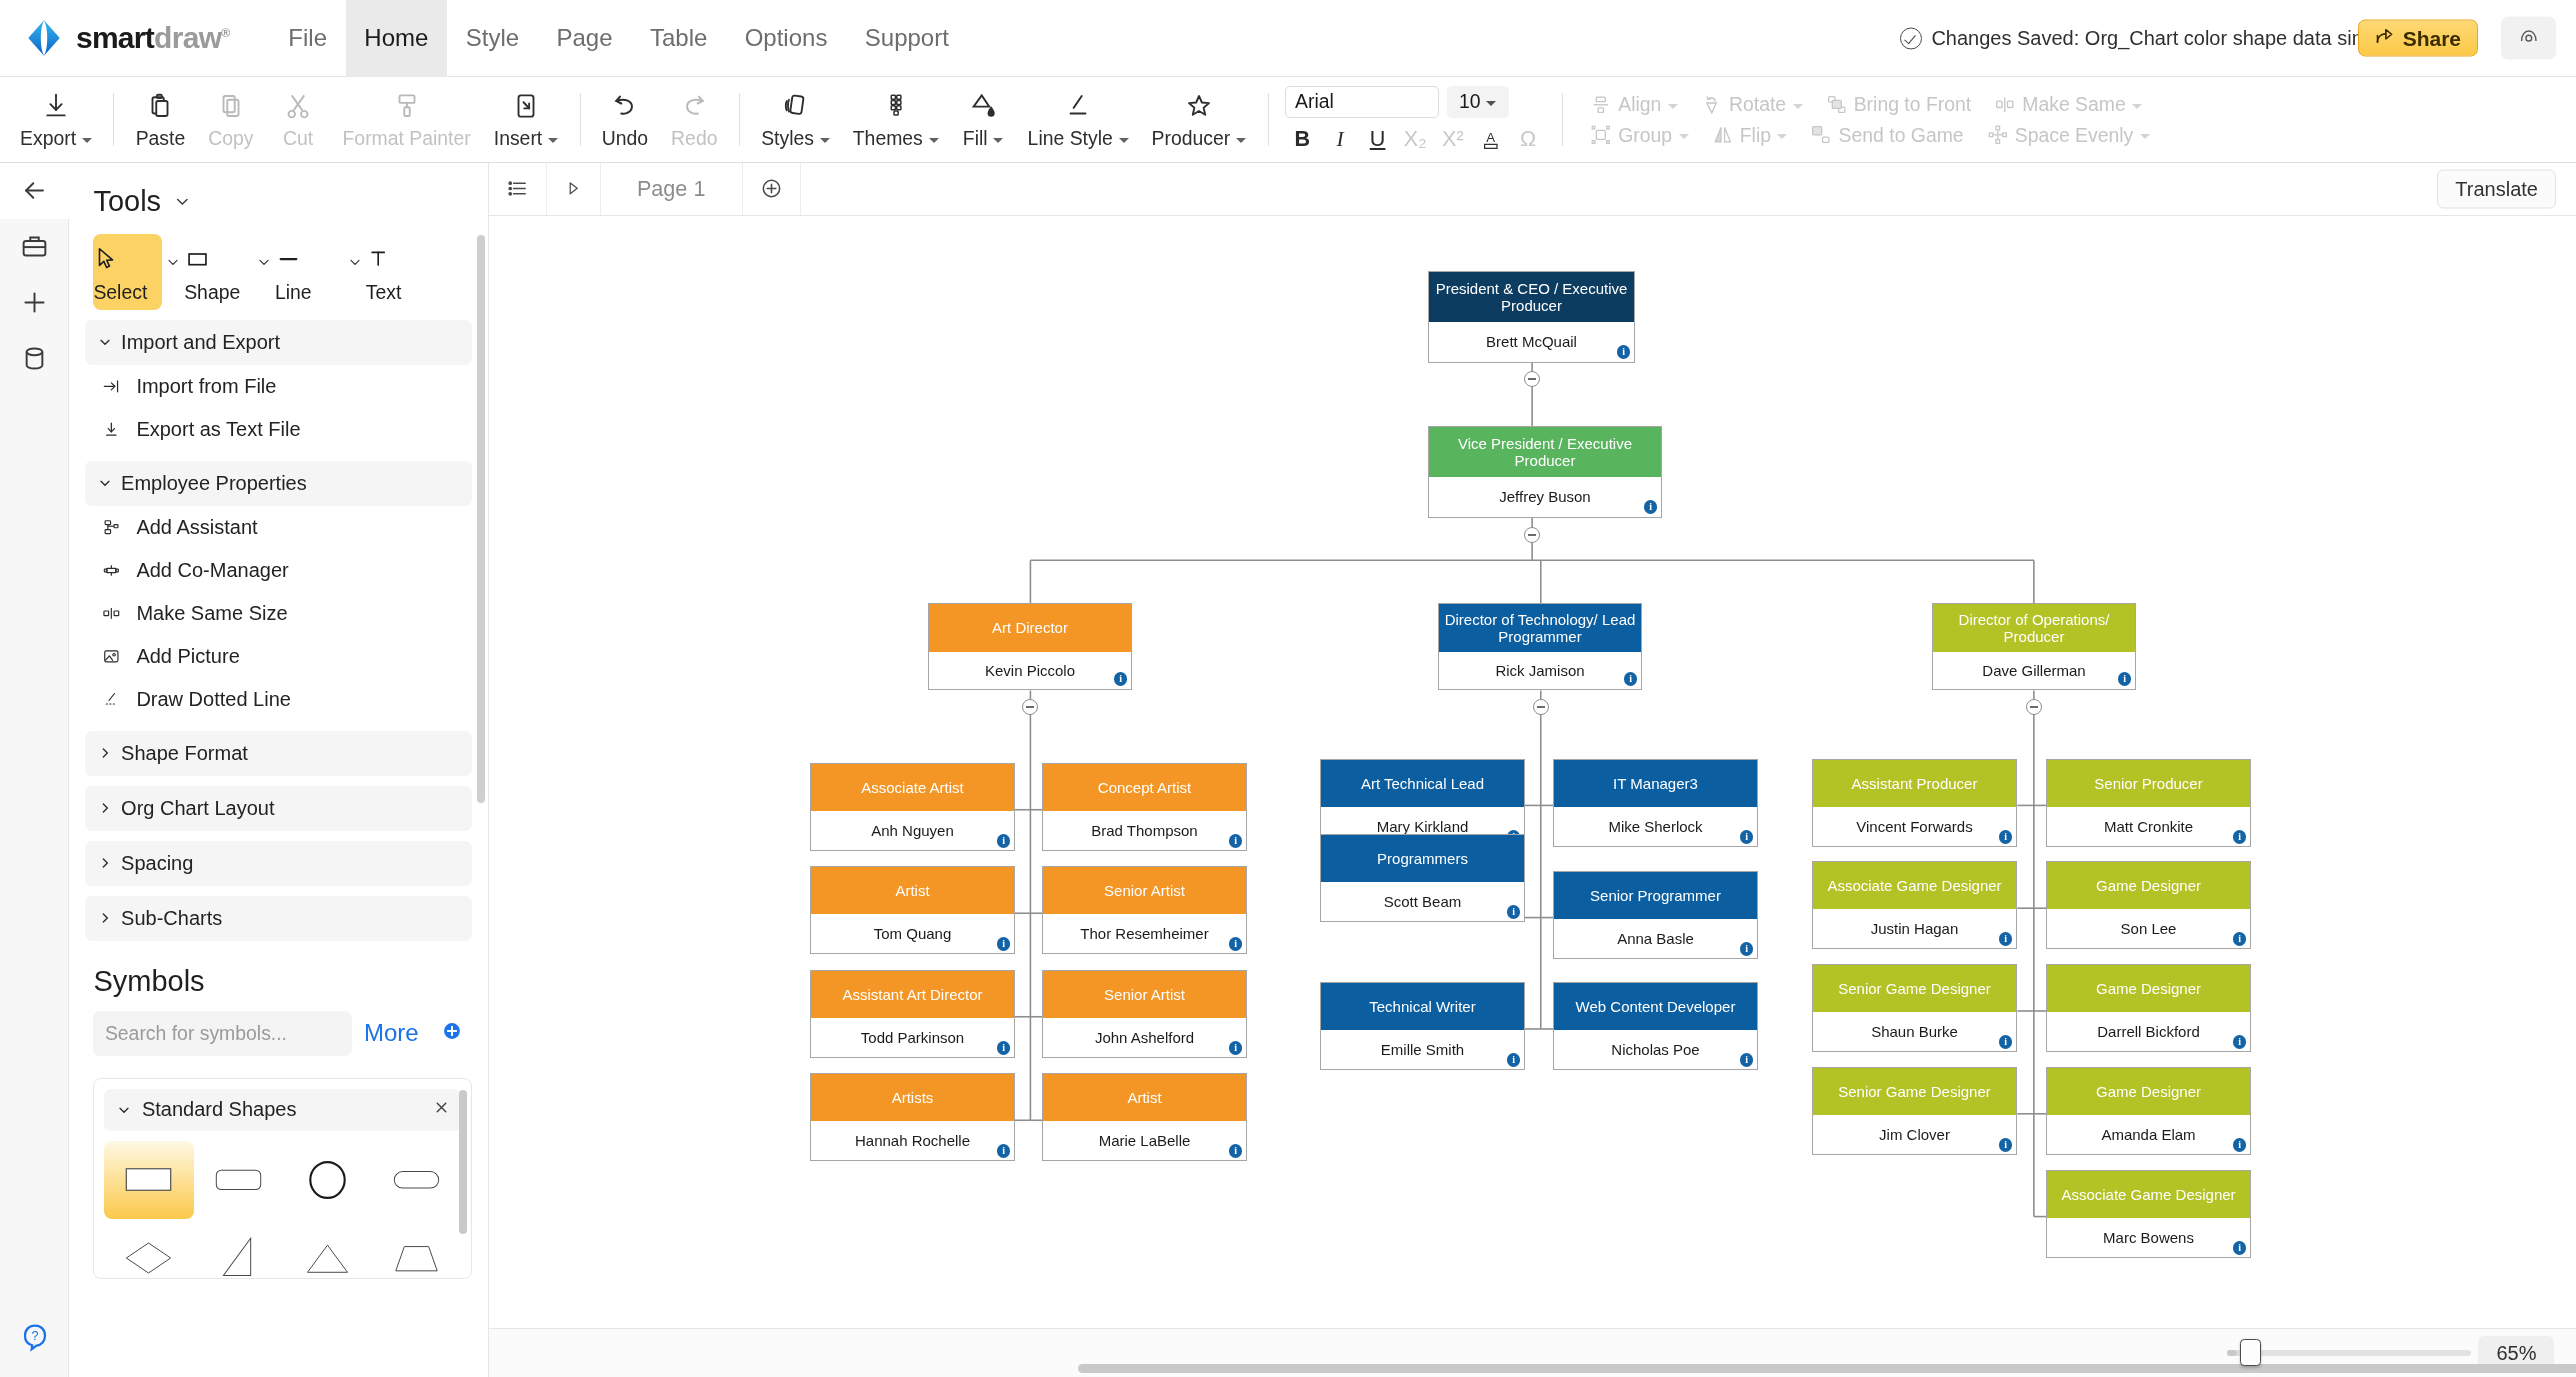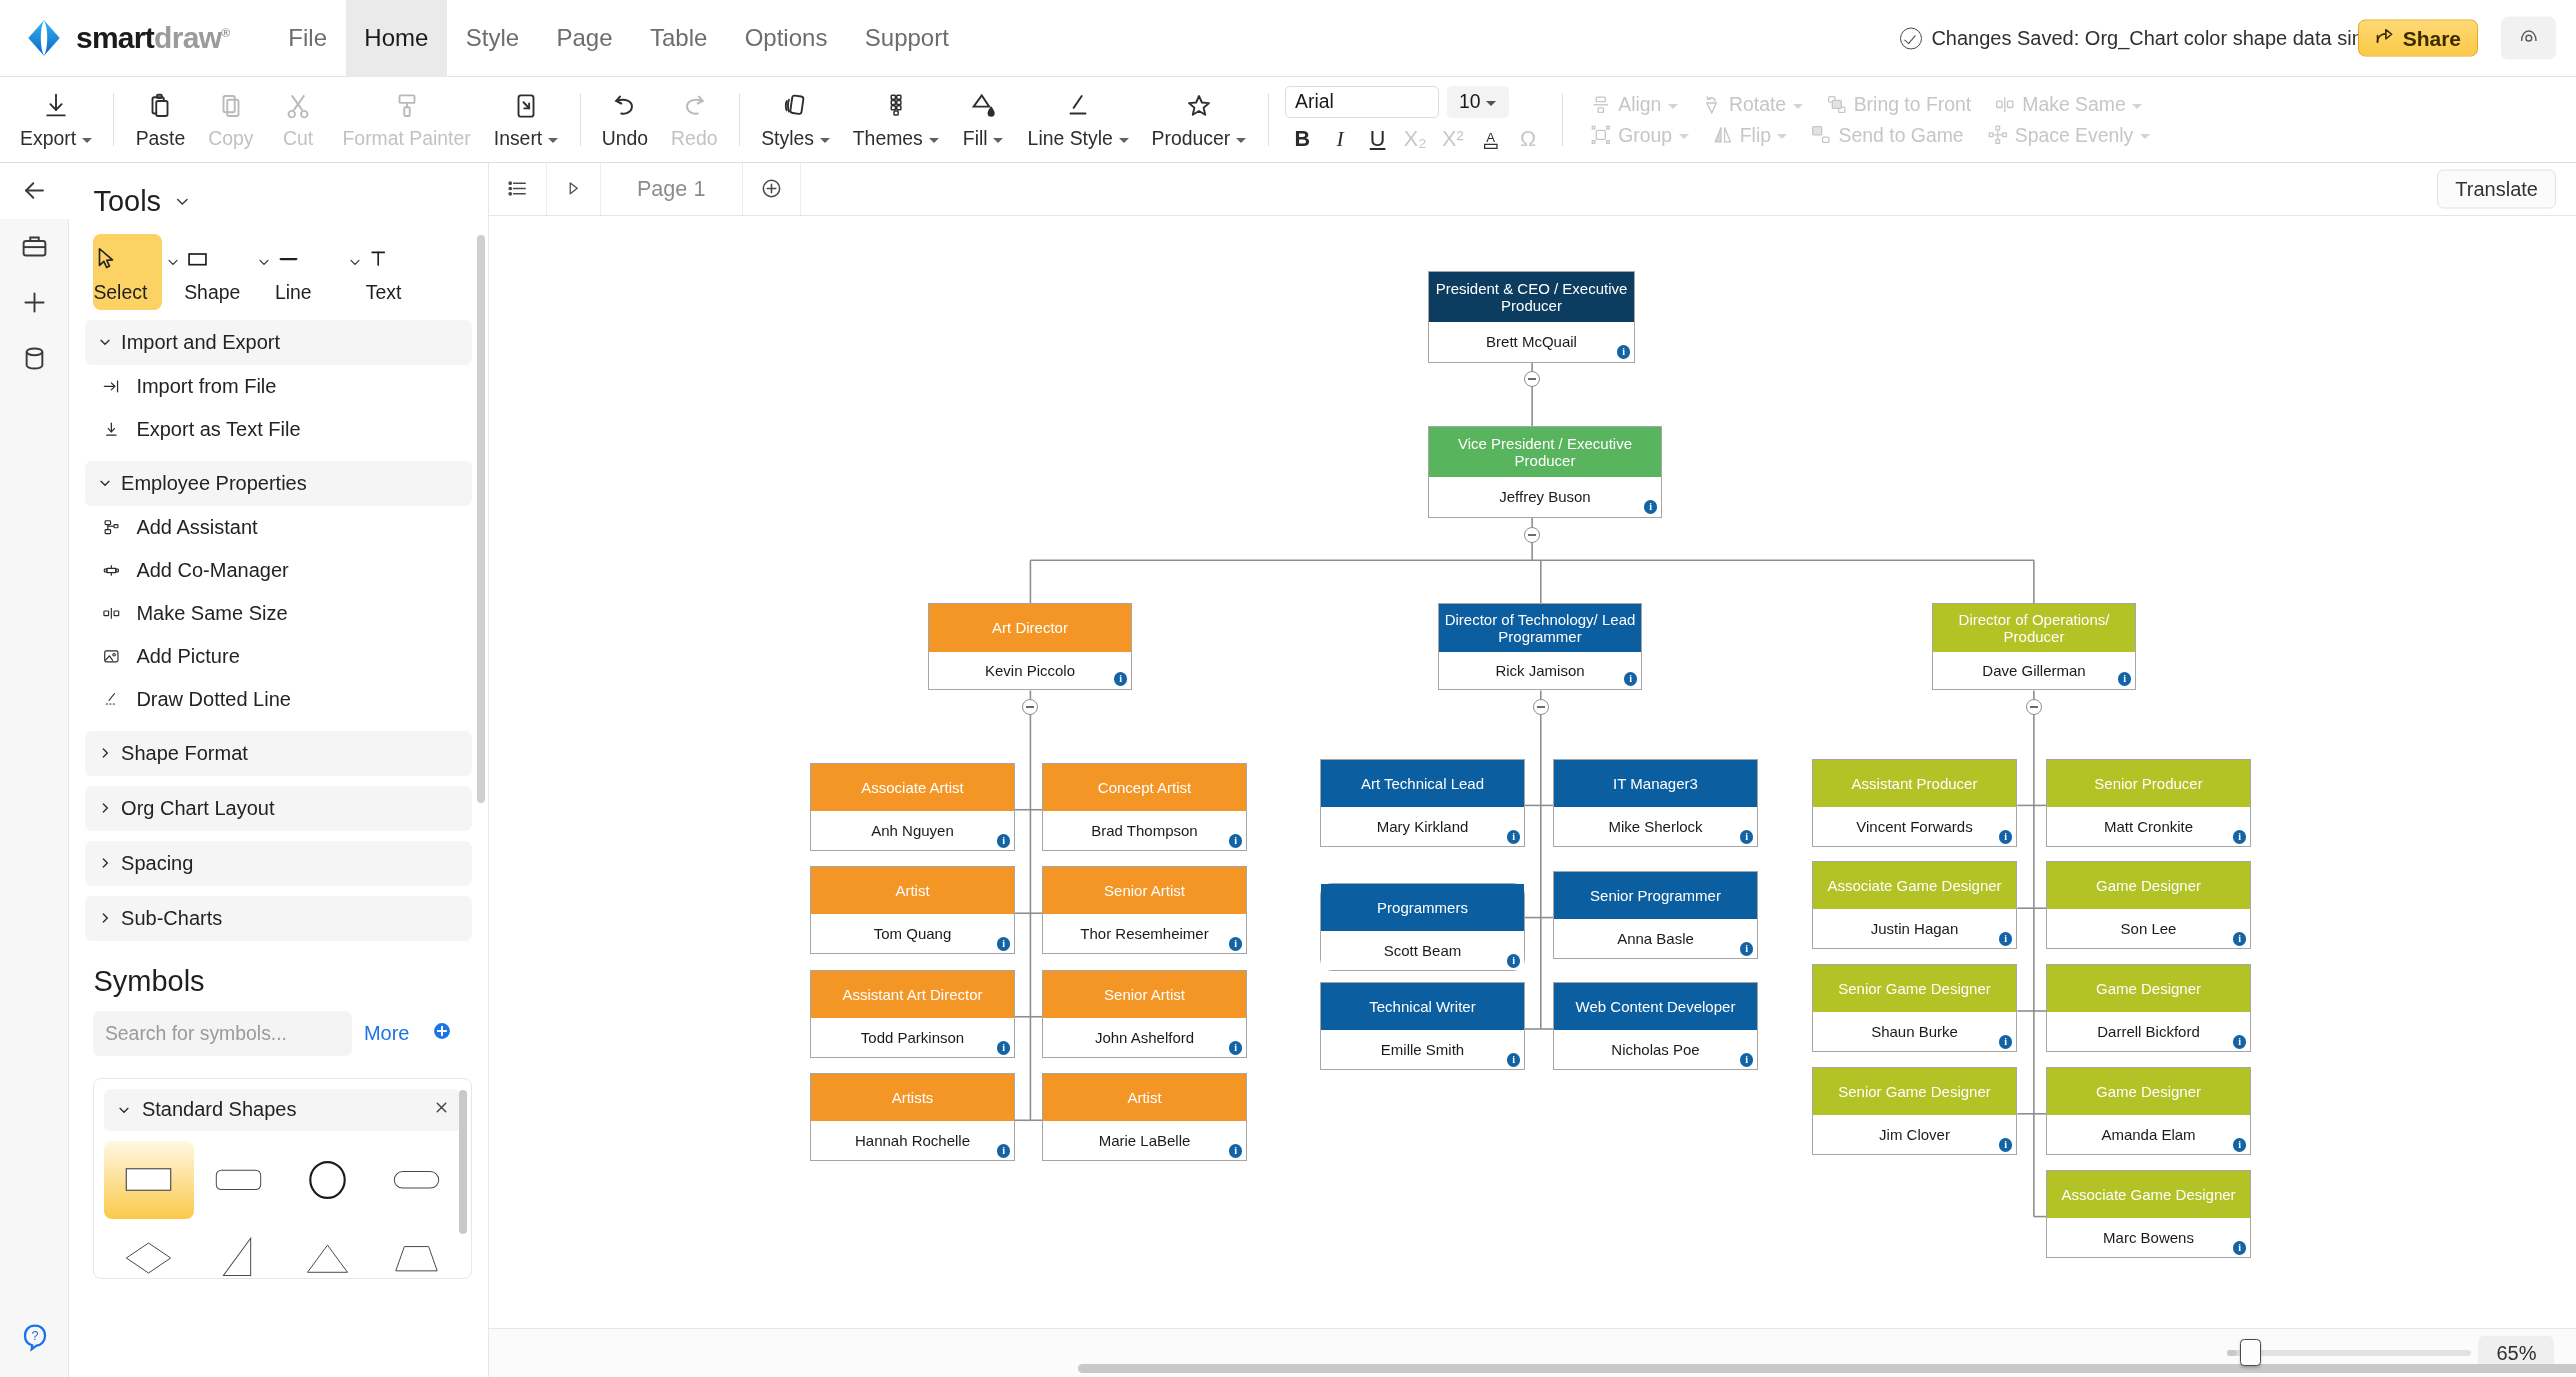--- a/index.html
+++ b/index.html
@@ -154,21 +154,21 @@
   .sym-search-row { display: flex; align-items: center; gap: 11.5px; padding: 13px 0 0 24.4px; }
   .sym-search {
     width: 259px; height: 45px; background: #f4f4f4; border-radius: 6.5px;
     display: flex; align-items: center; overflow: hidden;
   }
   .sym-search input {
     flex: 1; border: 0; background: transparent; font-size: 19.4px; padding: 0 11.5px;
     color: #2b2b2b; font-family: "Liberation Sans", sans-serif; outline: none;
   }
   .sym-search input::placeholder { color: #9a9a9a; }
-  .more-link { display: flex; align-items: center; gap: 23px; font-size: 20px; color: #1a73e8; cursor: pointer; }
+  .more-link { display: flex; align-items: center; gap: 23px; font-size: 24px; color: #1a73e8; cursor: pointer; }
 
   .sym-box { margin: 21.6px 16px 0 24.4px; border: 0.7px solid #e7e7e7; border-radius: 8px; height: 201px; position: relative; overflow: hidden; }
   .sym-box-head {
     margin: 10px; height: 42px; background: #f5f5f5; border-radius: 6.5px;
     display: flex; align-items: center; padding: 0 11.5px; gap: 10px;
     font-size: 20px; color: #232323; cursor: pointer;
   }
   .sym-box-head .grow { flex: 1; }
   .sym-grid { display: grid; grid-template-columns: repeat(4, 1fr); padding: 0 10px; }
   .sym-cell { height: 78px; display: flex; align-items: center; justify-content: center; cursor: pointer; border-radius: 8px; }
@@ -975,21 +975,21 @@
               <div class="nm" style="height: 39px;">John Ashelford<span class="info">i</span></div>
             </div>
             <div class="node" style="left: 553px; top: 857px; width: 205px; height: 88px;">
               <div class="ttl" style="height: 47px; background: rgb(244, 150, 37);">Artist</div>
               <div class="nm" style="height: 39px;">Marie LaBelle<span class="info">i</span></div>
             </div>
             <div class="node" style="left: 831px; top: 543px; width: 205px; height: 88px;">
               <div class="ttl" style="height: 47px; background: rgb(11, 94, 160);">Art Technical Lead</div>
               <div class="nm" style="height: 39px;">Mary Kirkland<span class="info">i</span></div>
             </div>
-            <div class="node" style="left: 831px; top: 667px; width: 205px; height: 88px; border-radius: 12px;">
+            <div class="node" style="left: 831px; top: 618px; width: 205px; height: 88px;">
               <div class="ttl" style="height: 47px; background: rgb(11, 94, 160);">Programmers</div>
               <div class="nm" style="height: 39px;">Scott Beam<span class="info">i</span></div>
             </div>
             <div class="node" style="left: 831px; top: 766px; width: 205px; height: 88px;">
               <div class="ttl" style="height: 47px; background: rgb(11, 94, 160);">Technical Writer</div>
               <div class="nm" style="height: 39px;">Emille Smith<span class="info">i</span></div>
             </div>
             <div class="node" style="left: 1064px; top: 543px; width: 205px; height: 88px;">
               <div class="ttl" style="height: 47px; background: rgb(11, 94, 160);">IT Manager3</div>
               <div class="nm" style="height: 39px;">Mike Sherlock<span class="info">i</span></div>

